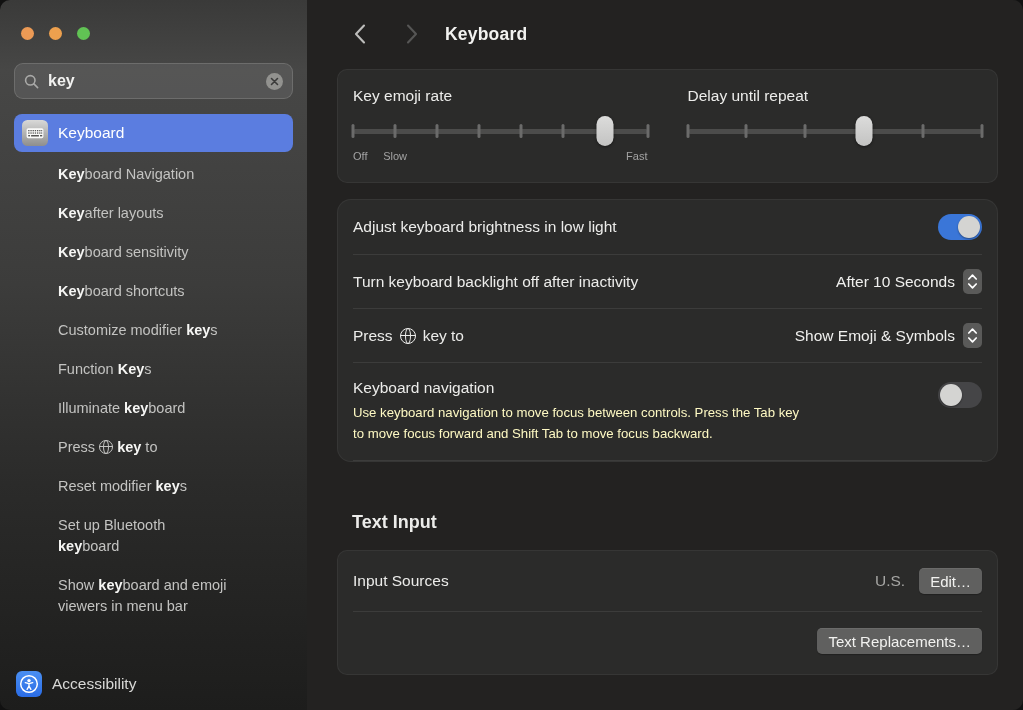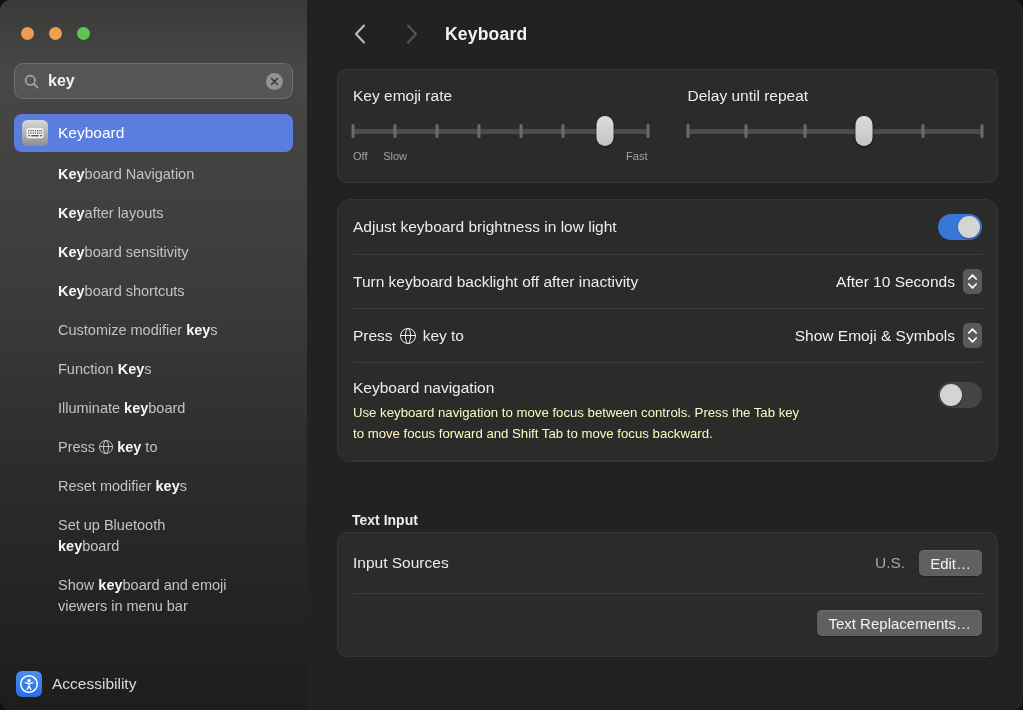--- a/index.html
+++ b/index.html
@@ -107,21 +107,21 @@
   .row-desc{
     font-size:13.2px;color:#fef9c3;line-height:21px;margin-top:5px;max-width:620px;
     white-space:pre-line;
   }
   .btn-row{display:flex;justify-content:flex-end;padding:13px 15px;}
   .btn{
     background:#60605f;border:none;border-radius:5px;color:#f2f2f0;
     font-size:15px;font-family:inherit;padding:4.5px 11px;
     box-shadow:inset 0 .5px 0 rgba(255,255,255,.15), 0 1px 1px rgba(0,0,0,.25);
   }
-  .section-heading{font-size:14px;font-weight:700;color:#ececea;margin:50px 0 4px 15px;}
+  .section-heading{font-size:18px;font-weight:700;color:#ececea;margin:50px 0 17px 15px;}
   .ti-row{padding:17px 15px;}
   .ti-btn-row{padding:16px 15px 20px;}
   .us-value{font-size:15.5px;color:#a6a6a4;margin-right:6px;}
   .press-label{display:flex;align-items:center;gap:7px;color:#ececea;font-size:15.5px;}
 </style>
 </head>
 <body>
 
 <div class="window">
 

